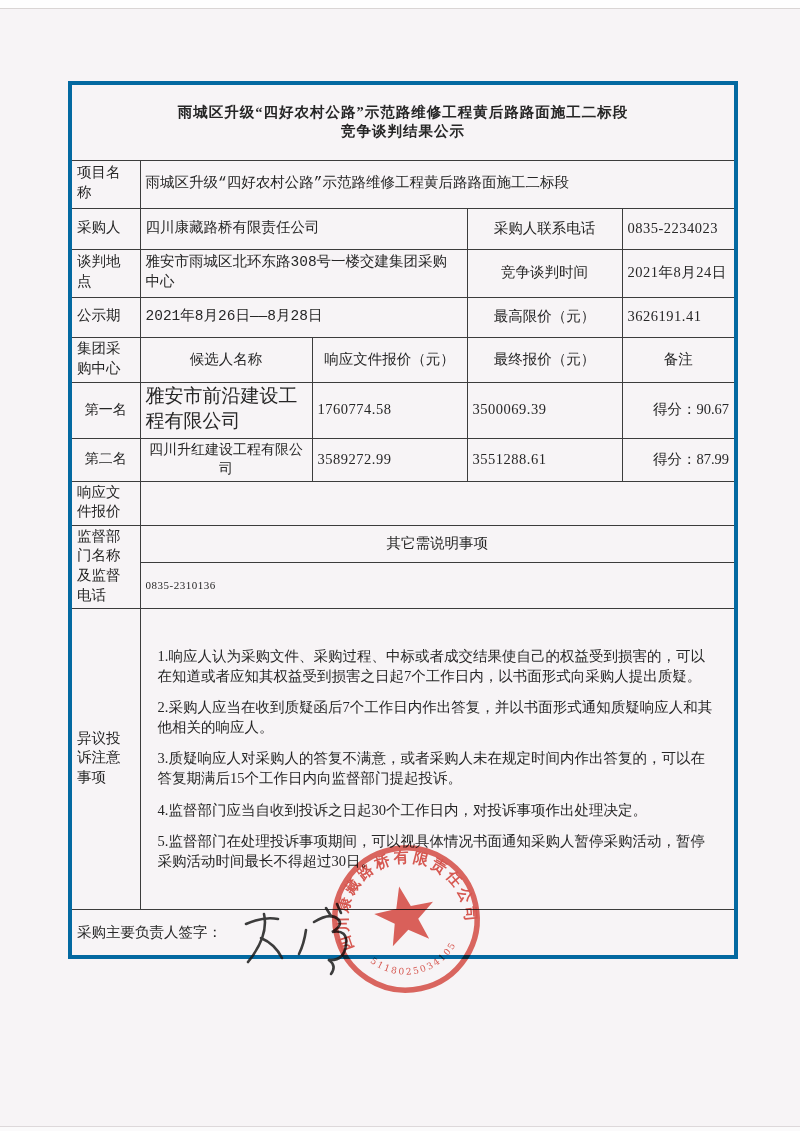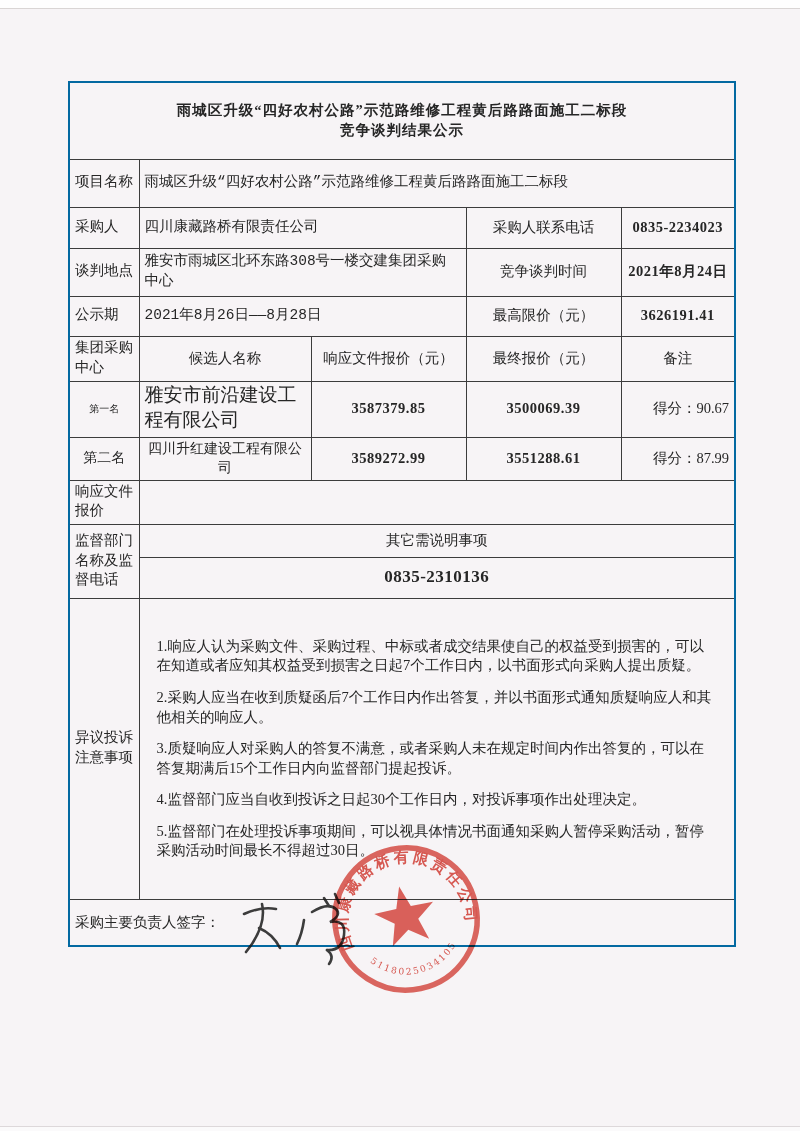--- a/index.html
+++ b/index.html
@@ -17,38 +17,38 @@
   .scan-top{
     position:absolute;left:0;top:0;width:800px;height:9px;background:#fefefe;
   }
   .scan-bottom{
     position:absolute;left:0;bottom:0;width:800px;height:4px;
     border-top:1px solid #ddd8da;background:#fbfafb;
   }
   table.doc{
     position:absolute;left:68px;top:72px; 
     width:666px;border-collapse:collapse;table-layout:fixed;
-    border:2px solid #0369a1;
+    border:4px solid #0369a1;
   }
   table.doc td{
     border:1px solid #3c3c3c;
     padding:2px 5px;
     font-size:14.5px;
     line-height:1.35;
     vertical-align:middle;
     overflow:visible;
     word-break:break-all;
   }
   td.title-cell{
     text-align:center;font-weight:bold;font-size:19px;line-height:1.8;
     letter-spacing:1px;padding:6px 10px;
   }
   td.lbl{text-align:left;padding-left:6px;font-family:Liberation Mono, monospace;}
   td.ctr{text-align:center;}
-  td.num{text-align:center;font-size:13.5px;font-family:"Liberation Serif","DejaVu Serif",serif;letter-spacing:.5px;font-weight:bold;}
+  td.num{font-size:13.5px;font-family:"Liberation Serif","DejaVu Serif",serif;letter-spacing:.5px;}
   td.remark{text-align:right;font-size:15px;}
   td.notes{
     text-align:left;padding:10px 12px 10px 7px;font-size:14.5px;line-height:1.58;
   }
   td.notes .note-line{margin:12px;}
   td.sig-cell{position:relative;padding-left:8px;font-size:15px;}
   .sig-label{display:inline-block;}
   .sig-svg{position:absolute;left:162px;top:-16px;pointer-events:none;}
   .seal{
     position:absolute;left:327px;top:840px;width:158px;height:158px;
@@ -106,23 +106,23 @@
 
       <tr style="height:45px">
         <td class="lbl">集团采购中心</td>
         <td class="ctr">候选人名称</td>
         <td class="ctr">响应文件报价（元）</td>
         <td class="ctr">最终报价（元）</td>
         <td class="ctr">备注</td>
       </tr>
 
       <tr style="height:52px">
-        <td class="ctr" style="font-size:10px">第一名</td>
+        <td class="ctr" style="font-size:14px">第一名</td>
         <td class="lbl" style="font-size:19px;">雅安市前沿建设工程有限公司</td>
-        <td class="num">3587379.85</td>
+        <td class="num">1760774.58</td>
         <td class="num">3500069.39</td>
         <td class="remark">得分：90.67</td>
       </tr>
 
       <tr style="height:43px">
         <td class="ctr" style="font-size:14px">第二名</td>
         <td class="ctr" style="font-size:14px">四川升红建设工程有限公司</td>
         <td class="num">3589272.99</td>
         <td class="num">3551288.61</td>
         <td class="remark">得分：87.99</td>
@@ -131,21 +131,21 @@
       <tr style="height:43px">
         <td class="lbl">响应文件报价</td>
         <td colspan="4"></td>
       </tr>
 
       <tr style="height:33px">
         <td class="lbl" rowspan="2">监督部门名称及监督电话</td>
         <td colspan="4" class="ctr">其它需说明事项</td>
       </tr>
       <tr style="height:41px">
-        <td colspan="4" class="num" style="font-size:17px">0835-2310136</td>
+        <td colspan="4" class="num" style="font-size:11px">0835-2310136</td>
       </tr>
 
       <tr style="height:301px">
         <td class="lbl">异议投诉注意事项</td>
         <td colspan="4" class="notes">
           <p class="note-line">1.响应人认为采购文件、采购过程、中标或者成交结果使自己的权益受到损害的，可以在知道或者应知其权益受到损害之日起7个工作日内，以书面形式向采购人提出质疑。</p>
           <p class="note-line">2.采购人应当在收到质疑函后7个工作日内作出答复，并以书面形式通知质疑响应人和其他相关的响应人。</p>
           <p class="note-line">3.质疑响应人对采购人的答复不满意，或者采购人未在规定时间内作出答复的，可以在答复期满后15个工作日内向监督部门提起投诉。</p>
           <p class="note-line">4.监督部门应当自收到投诉之日起30个工作日内，对投诉事项作出处理决定。</p>
           <p class="note-line">5.监督部门在处理投诉事项期间，可以视具体情况书面通知采购人暂停采购活动，暂停采购活动时间最长不得超过30日。</p>

